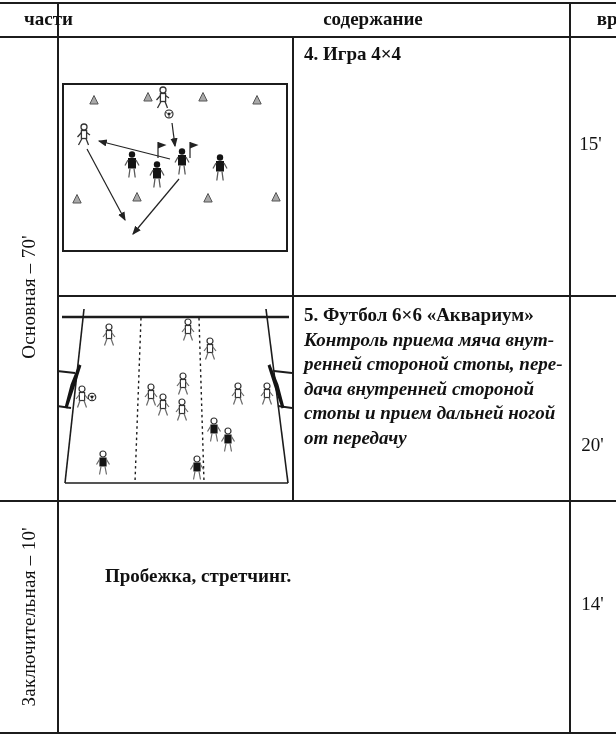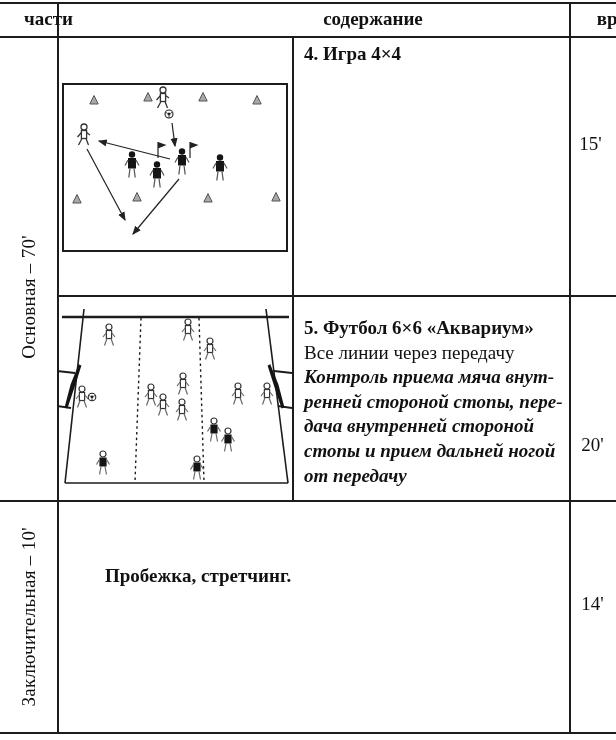--- a/index.html
+++ b/index.html
@@ -152,23 +152,22 @@
     <use href="#bp2" x="157" y="135"></use>
     <use href="#bp2" x="171" y="145"></use>
     <use href="#bp2" x="46" y="168"></use>
     <use href="#bp2" x="140" y="173"></use>
   </svg>
 
   <div class="abs txt" style="left:304px;top:42px;width:258px;">
     <div class="b">4. Игра 4×4</div>
   </div>
 
-  <div class="abs txt" style="left:304px;top:316px;width:260px;">
+  <div class="abs txt" style="left:304px;top:303px;width:260px;">
     <div class="b">5. Футбол 6×6 «Аквариум»</div>
-    <div>Все линии через передачу</div>
     <div class="pre bi">Контроль приема мяча внут-
 ренней стороной стопы, пере-
 дача внутренней стороной
 стопы и прием дальней ногой
 от передачу</div>
   </div>
 
   <div class="abs txt b" style="left:105px;top:564px;">Пробежка, стретчинг.</div>
 
   <div class="abs time" style="left:569px;top:133px;width:43px;">15'</div>

